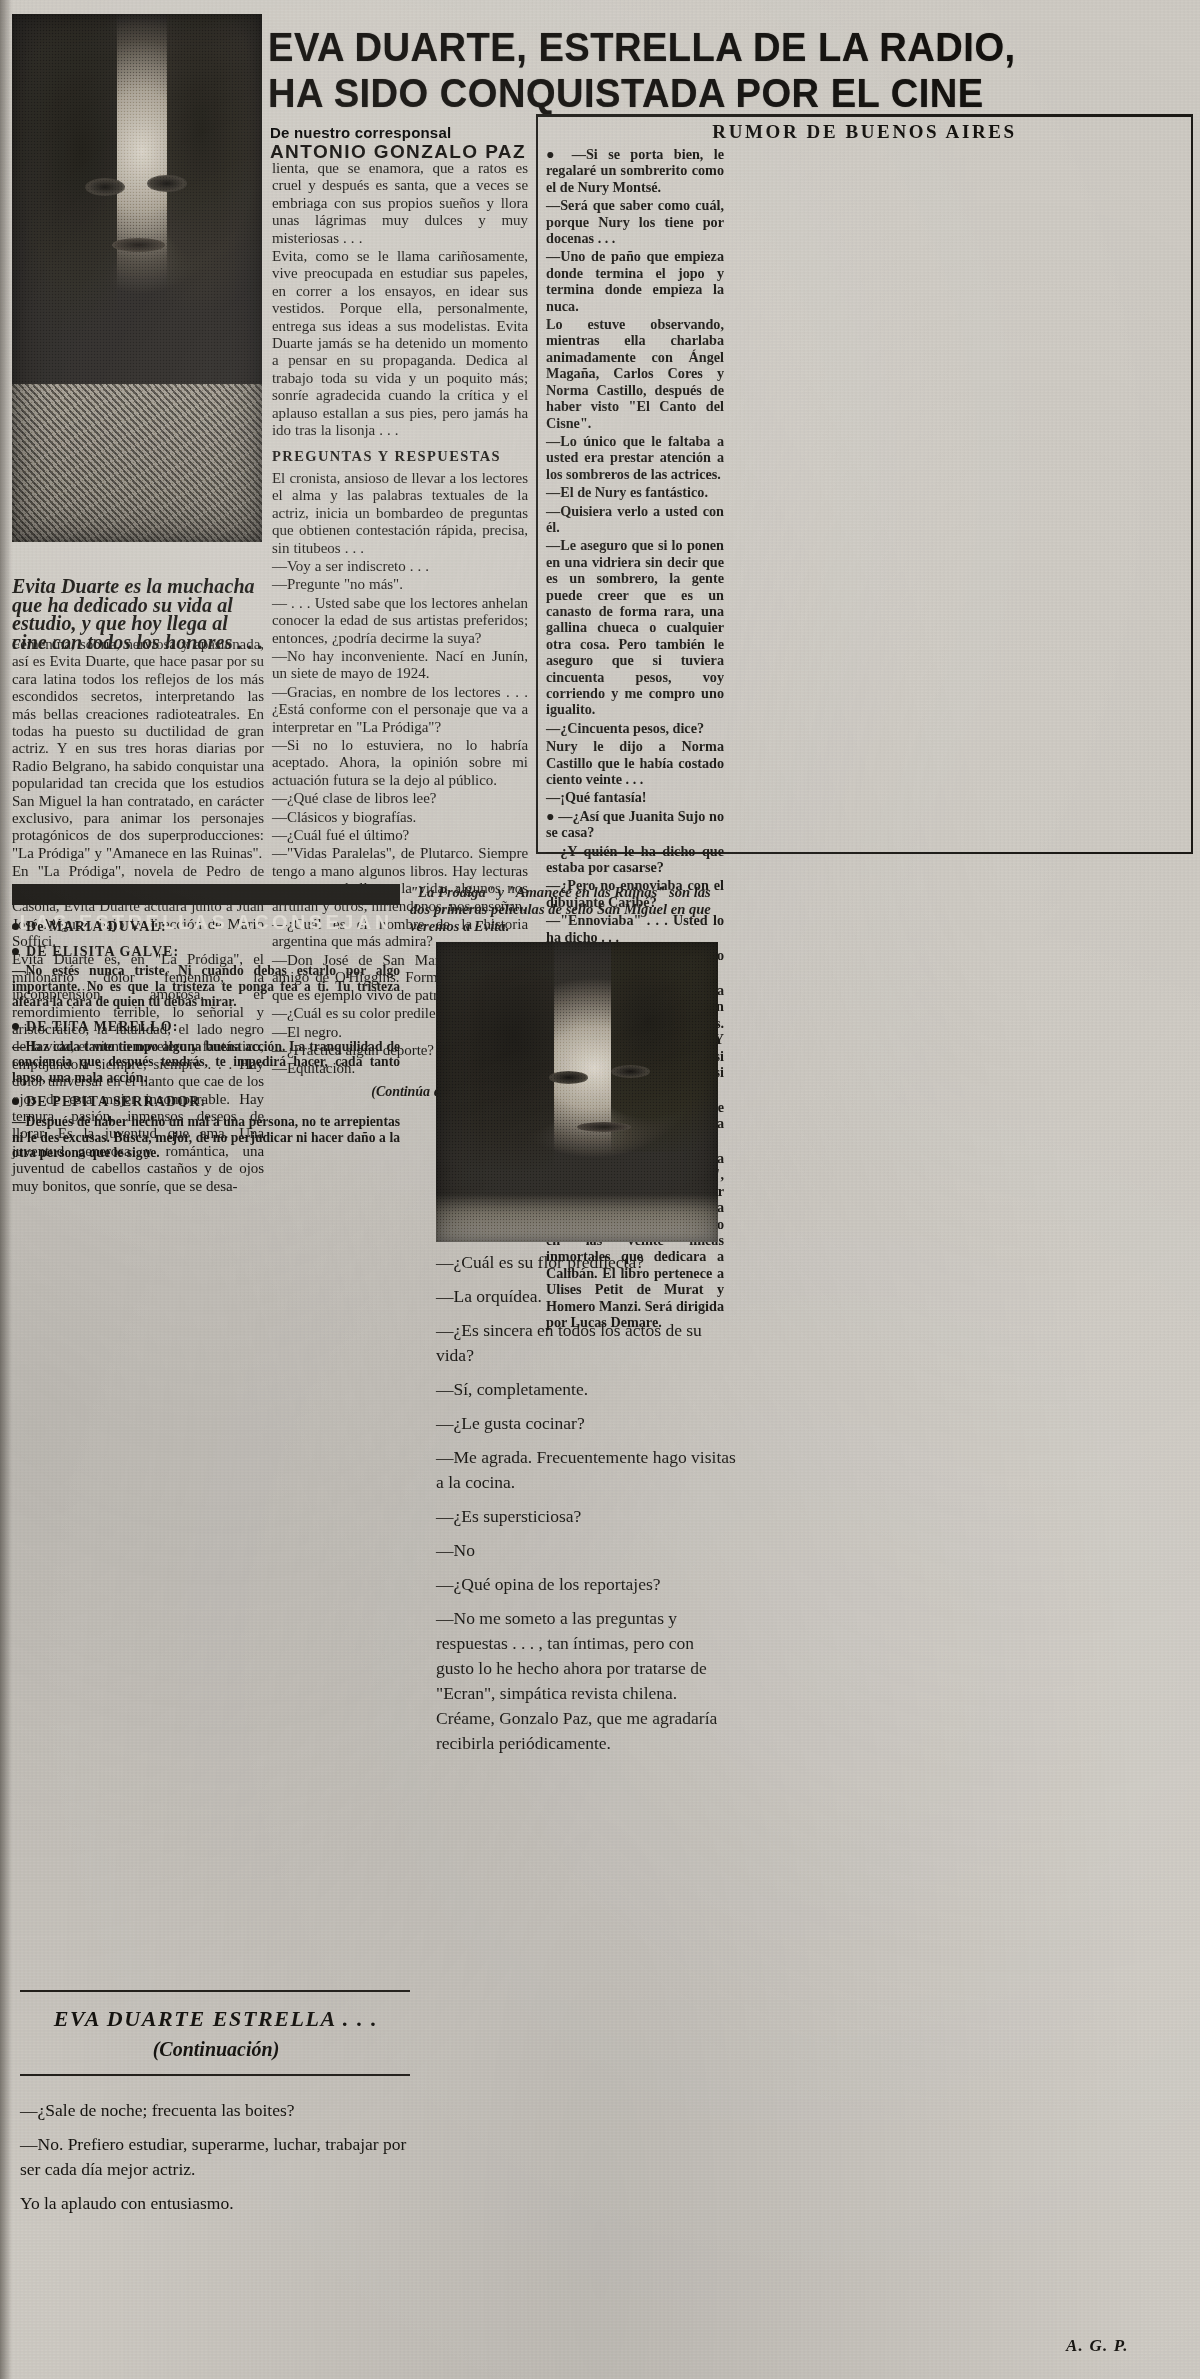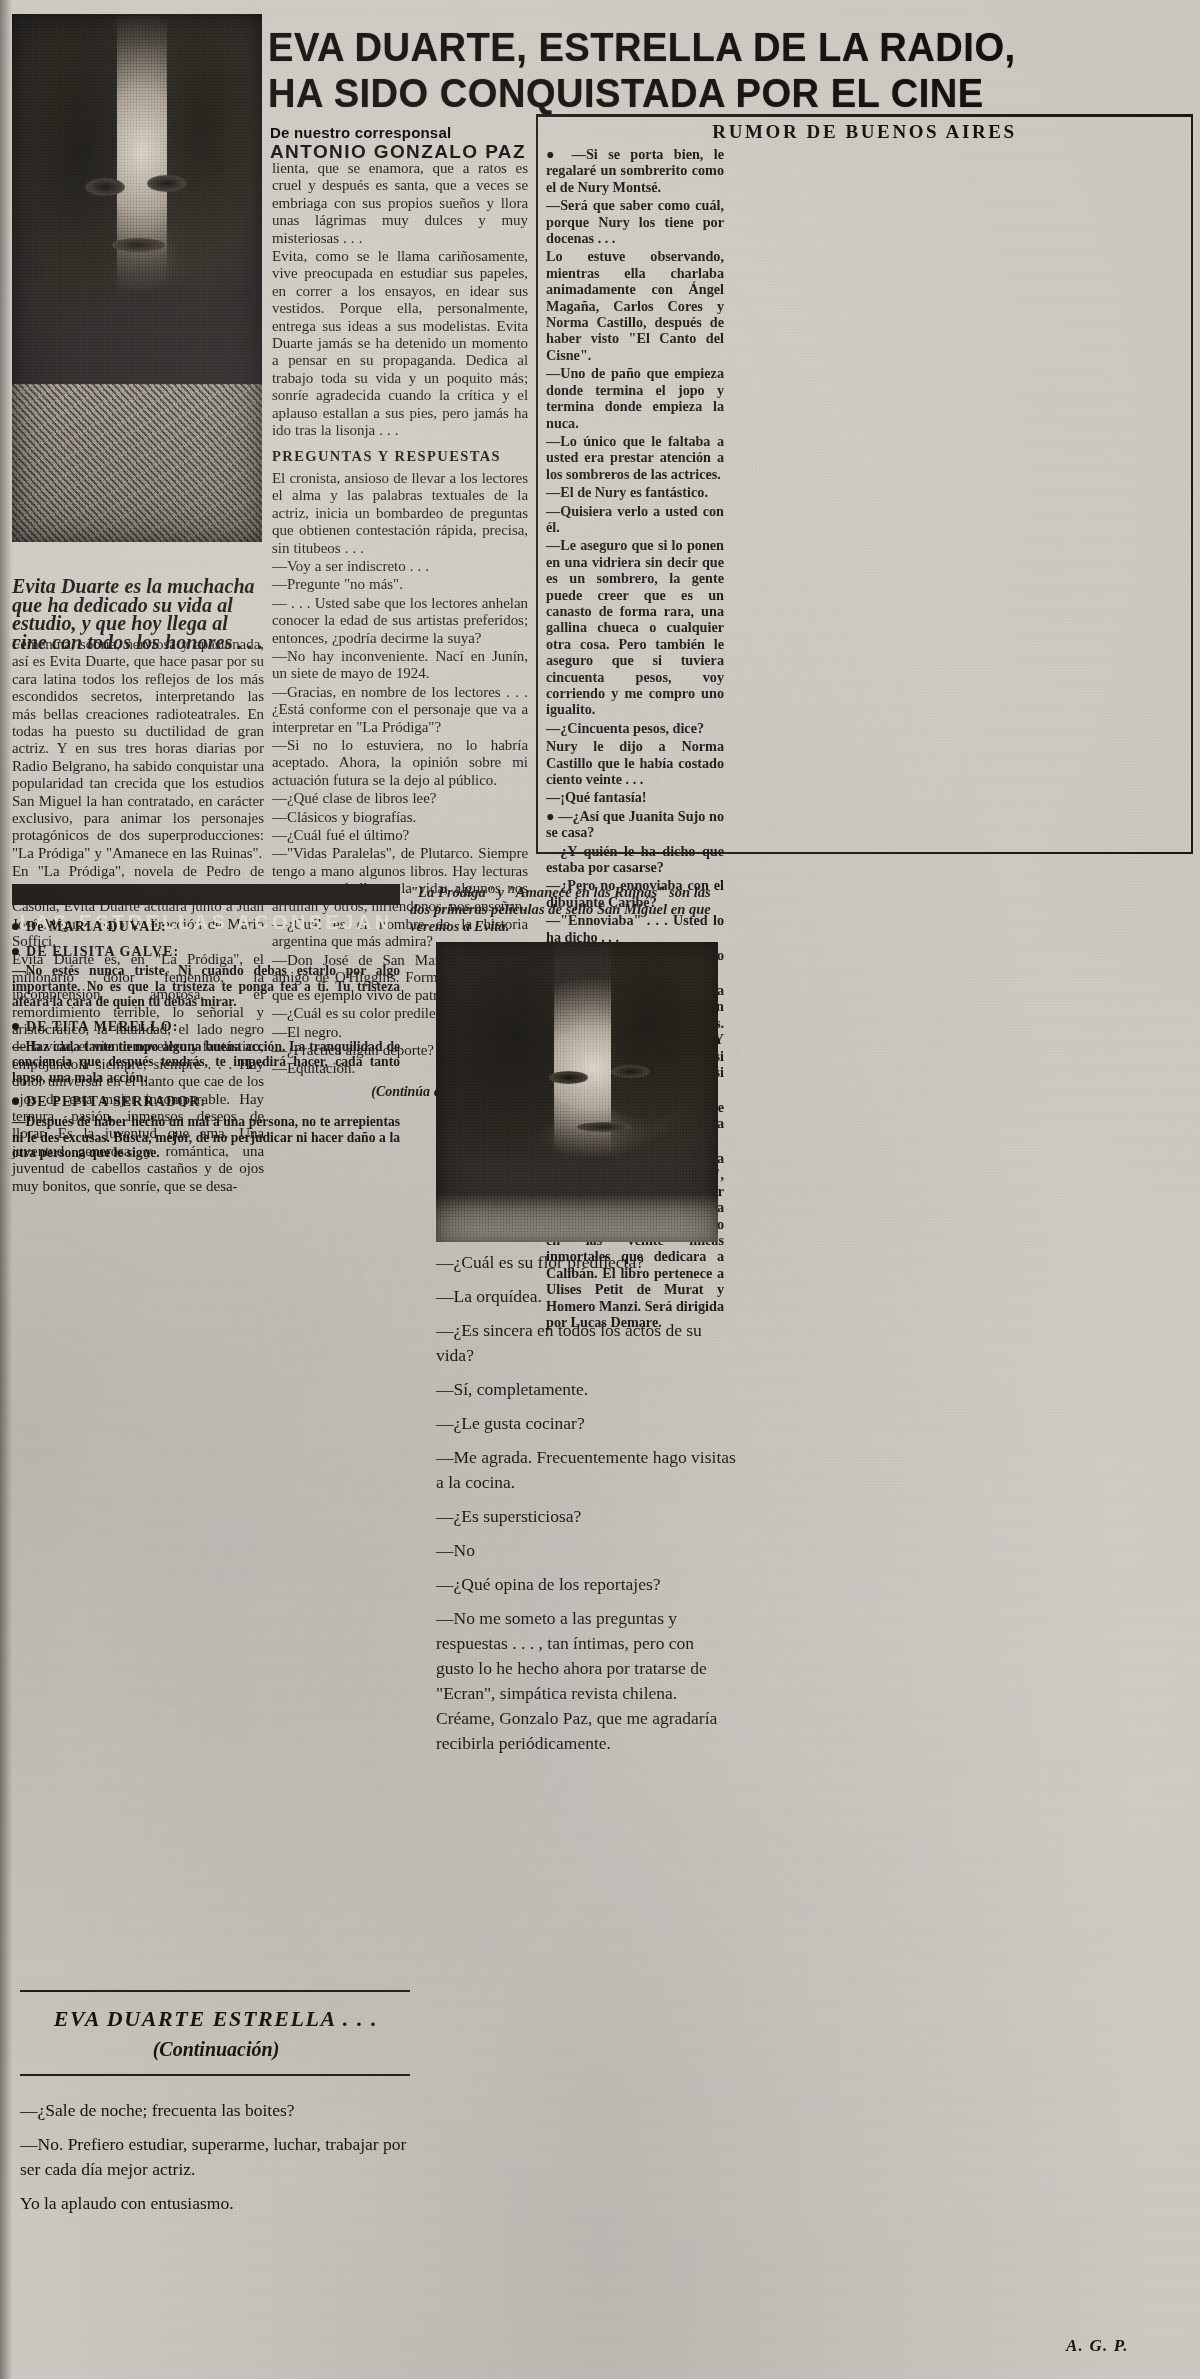--- a/index.html
+++ b/index.html
@@ -357,22 +357,22 @@
     <div class="contnote">(Continúa en la página 30)</div>
   </div>
 
   <div id="rumor-box">
     <div class="rb-frame"></div>
     <div class="rumor-title">RUMOR DE BUENOS AIRES</div>
   </div>
   <div id="col-rumor">
     <p>● —Si se porta bien, le regalaré un sombrerito como el de Nury Montsé.</p>
     <p>—Será que saber como cuál, porque Nury los tiene por docenas . . .</p>
+    <p>—Uno de paño que empieza donde termina el jopo y termina donde empieza la nuca.</p>
     <p>Lo estuve observando, mientras ella charlaba animadamente con Ángel Magaña, Carlos Cores y Norma Castillo, después de haber visto "El Canto del Cisne".</p>
-    <p>—Uno de paño que empieza donde termina el jopo y termina donde empieza la nuca.</p>
     <p>—Lo único que le faltaba a usted era prestar atención a los sombreros de las actrices.</p>
     <p>—El de Nury es fantástico.</p>
     <p>—Quisiera verlo a usted con él.</p>
     <p>—Le aseguro que si lo ponen en una vidriera sin decir que es un sombrero, la gente puede creer que es un canasto de forma rara, una gallina chueca o cualquier otra cosa. Pero también le aseguro que si tuviera cincuenta pesos, voy corriendo y me compro uno igualito.</p>
     <p>—¿Cincuenta pesos, dice?</p>
     <p>Nury le dijo a Norma Castillo que le había costado ciento veinte . . .</p>
     <p>—¡Qué fantasía!</p>
     <p>● —¿Así que Juanita Sujo no se casa?</p>
     <p>—¿Y quién le ha dicho que estaba por casarse?</p>
     <p>—¿Pero no ennoviaba con el dibujante Caribé?</p>

